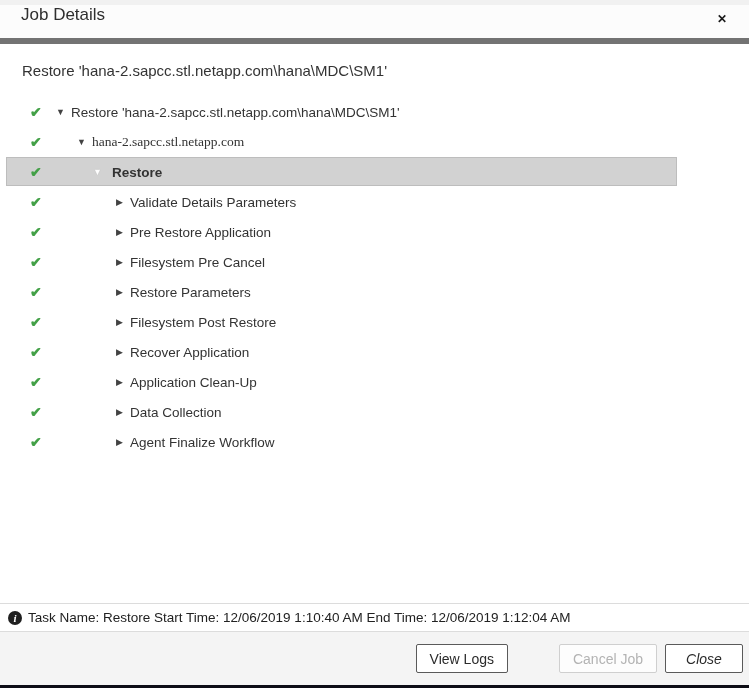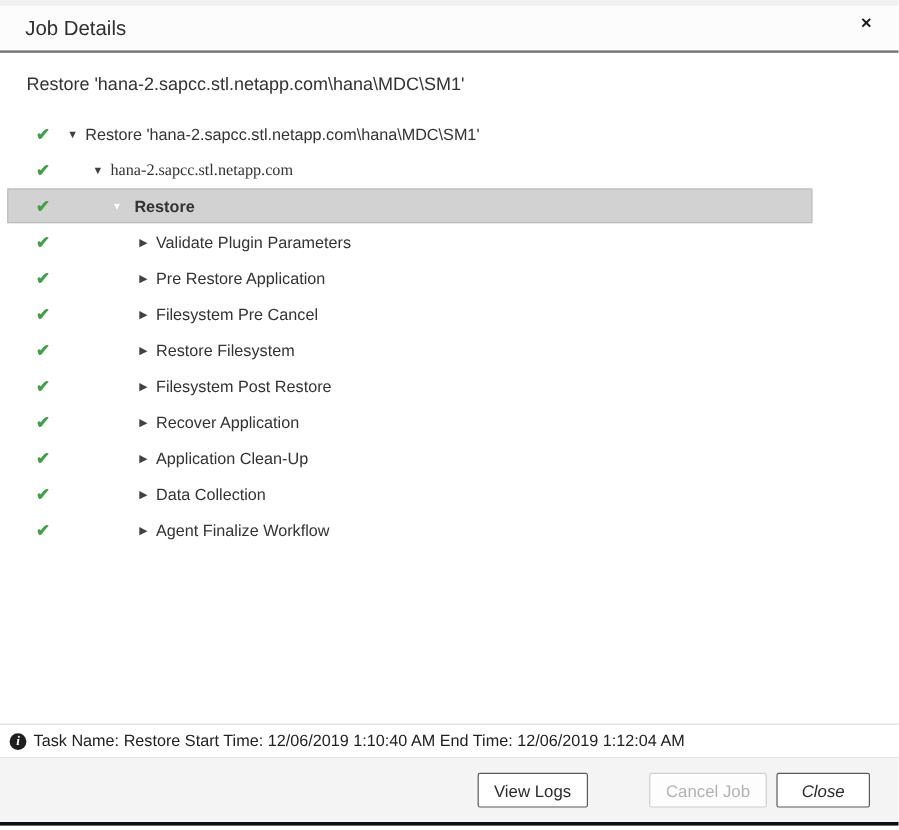--- a/index.html
+++ b/index.html
@@ -5,22 +5,22 @@
   * { margin:0; padding:0; box-sizing:border-box; }
   html,body { background:#fff; }
   body { font-family:"Liberation Sans", sans-serif; color:#333; }
   .dialog {
     position:relative; width:749px; height:692px; background:#fff;
     overflow:hidden;
   }
   .top-strip { position:absolute; top:0; left:0; width:100%; height:5px; background:#f1f1f1; }
   .titlebar {
     position:absolute; top:5px; left:0; width:100%; height:39px;
-    background:#fcfcfc; border-bottom:2px solid #737373;
-    display:flex; align-items:center; padding:0 21px;
+    background:#fcfcfc; border-bottom:6px solid #737373;
+    display:flex; align-items:flex-start; padding:0 21px;
   }
   .titlebar .title { font-size:17px; color:#2f2f2f; }
   .close-btn {
     position:absolute; right:16px; top:8px; width:22px; height:22px;
     display:flex; align-items:center; justify-content:center;
     font-size:12px; font-weight:bold; color:#1a1a1a; cursor:pointer;
   }
   .subtitle {
     position:absolute; top:62px; left:22px; font-size:15px; color:#333;
   }
@@ -54,21 +54,21 @@
     display:flex; align-items:center; padding:0 8px; font-size:13.5px; color:#222;
   }
   .info-icon {
     width:14px; height:14px; border-radius:50%; background:#1f1f1f; color:#fff;
     font-family:"Liberation Serif", serif; font-style:italic; font-weight:bold;
     font-size:11px; line-height:14px; text-align:center; margin-right:6px; flex:0 0 auto;
   }
   .footer {
     position:absolute; top:632px; left:0; width:100%; height:53px;
     background:#f4f4f4; display:flex; align-items:center; justify-content:flex-end;
-    padding-right:24px; gap:8px;
+    padding-right:6px; gap:8px;
   }
   .btn {
     height:29px; padding:0 13px; background:#fff; border:1px solid #5a5a5a;
     border-radius:2px; font-family:"Liberation Sans", sans-serif;
     font-size:14px; color:#2b2b2b; cursor:pointer; min-width:70px;
   }
   .btn.close-action { min-width:78px;font-style:italic; }
   .btn:disabled {
     border-color:#cfcfcf; color:#b3b3b3; background:#fdfdfd; cursor:default;margin-left:43px;
   }
@@ -106,42 +106,42 @@
       <div class="bg"></div>
       <span class="check">✔</span>
       <span class="tw">▼</span>
       <span class="label">Restore</span>
     </div>
 
     <div class="row lv3">
 
       <span class="check">✔</span>
       <span class="tw">▶</span>
-      <span class="label">Validate Plugin Parameters</span>
+      <span class="label">Validate Details Parameters</span>
     </div>
 
     <div class="row lv3">
 
       <span class="check">✔</span>
       <span class="tw">▶</span>
       <span class="label">Pre Restore Application</span>
     </div>
 
     <div class="row lv3">
 
       <span class="check">✔</span>
       <span class="tw">▶</span>
       <span class="label">Filesystem Pre Cancel</span>
     </div>
 
     <div class="row lv3">
 
       <span class="check">✔</span>
       <span class="tw">▶</span>
-      <span class="label">Restore Filesystem</span>
+      <span class="label">Restore Parameters</span>
     </div>
 
     <div class="row lv3">
 
       <span class="check">✔</span>
       <span class="tw">▶</span>
       <span class="label">Filesystem Post Restore</span>
     </div>
 
     <div class="row lv3">

